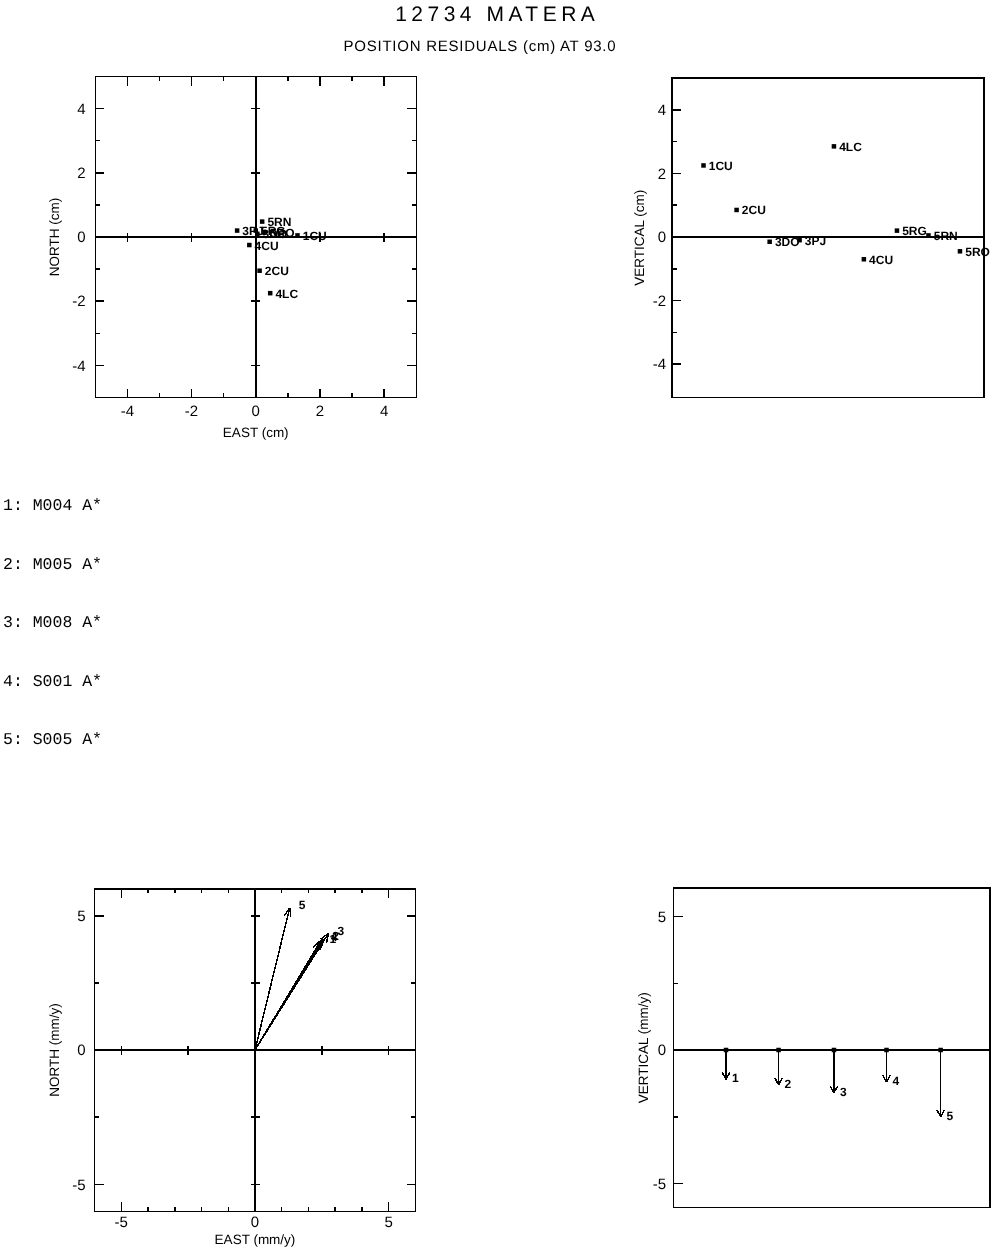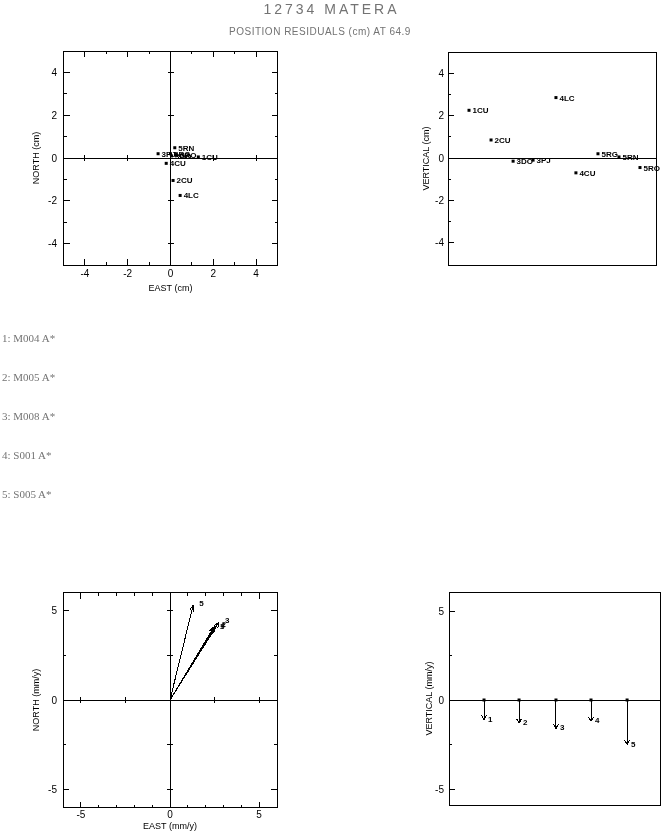--- a/index.html
+++ b/index.html
@@ -1,34 +1,34 @@
 <!DOCTYPE html>
 <html><head>
 <meta charset="utf-8">
 <style>
   html,body{margin:0;padding:0;background:#fff}
-  .page{position:relative;width:663px;height:833px;background:#ffffff;color:#737373;
+  .page{position:relative;width:663px;height:833px;background:#ffffff;color:#000000;
         font-family:"Liberation Sans",sans-serif;overflow:hidden}
   .title{position:absolute;top:1px;left:0;width:663px;text-align:center;
          font-size:14px;letter-spacing:3px;white-space:nowrap}
   .sub-pos{position:absolute;top:26px;left:0;width:640px;text-align:center;
            font-size:10px;letter-spacing:.5px;white-space:nowrap}
   .sub-vel{position:absolute;top:565px;left:0;width:663px;text-align:center;
            font-size:10px;letter-spacing:.5px;white-space:nowrap}
-  .legend{position:absolute;left:2px;top:306px;font-family:Liberation Serif, serif;
+  .legend{position:absolute;left:2px;top:306px;font-family:Liberation Mono, monospace;
           font-size:11px;line-height:13px;white-space:pre}
   svg#plots{position:absolute;left:0;top:0}
   svg text{font-family:"Liberation Sans",sans-serif;fill:#000}
 </style>
 </head>
 <body>
 
 <div class="page">
   <div class="title">12734 MATERA</div>
-  <div class="sub-pos">POSITION RESIDUALS (cm) AT 64.9</div>
+  <div class="sub-pos">POSITION RESIDUALS (cm) AT 93.0</div>
   <div class="legend">
     <div>1: M004 A*</div>
     <div>2: M005 A*</div>
     <div>3: M008 A*</div>
     <div>4: S001 A*</div>
     <div>5: S005 A*</div>
   </div>
   <svg id="plots" width="663" height="833" viewBox="0 0 663 833">
       <g>
         <rect x="63.5" y="51" width="214" height="214" fill="none" stroke="#000000" stroke-width="1" shape-rendering="crispEdges"></rect>

